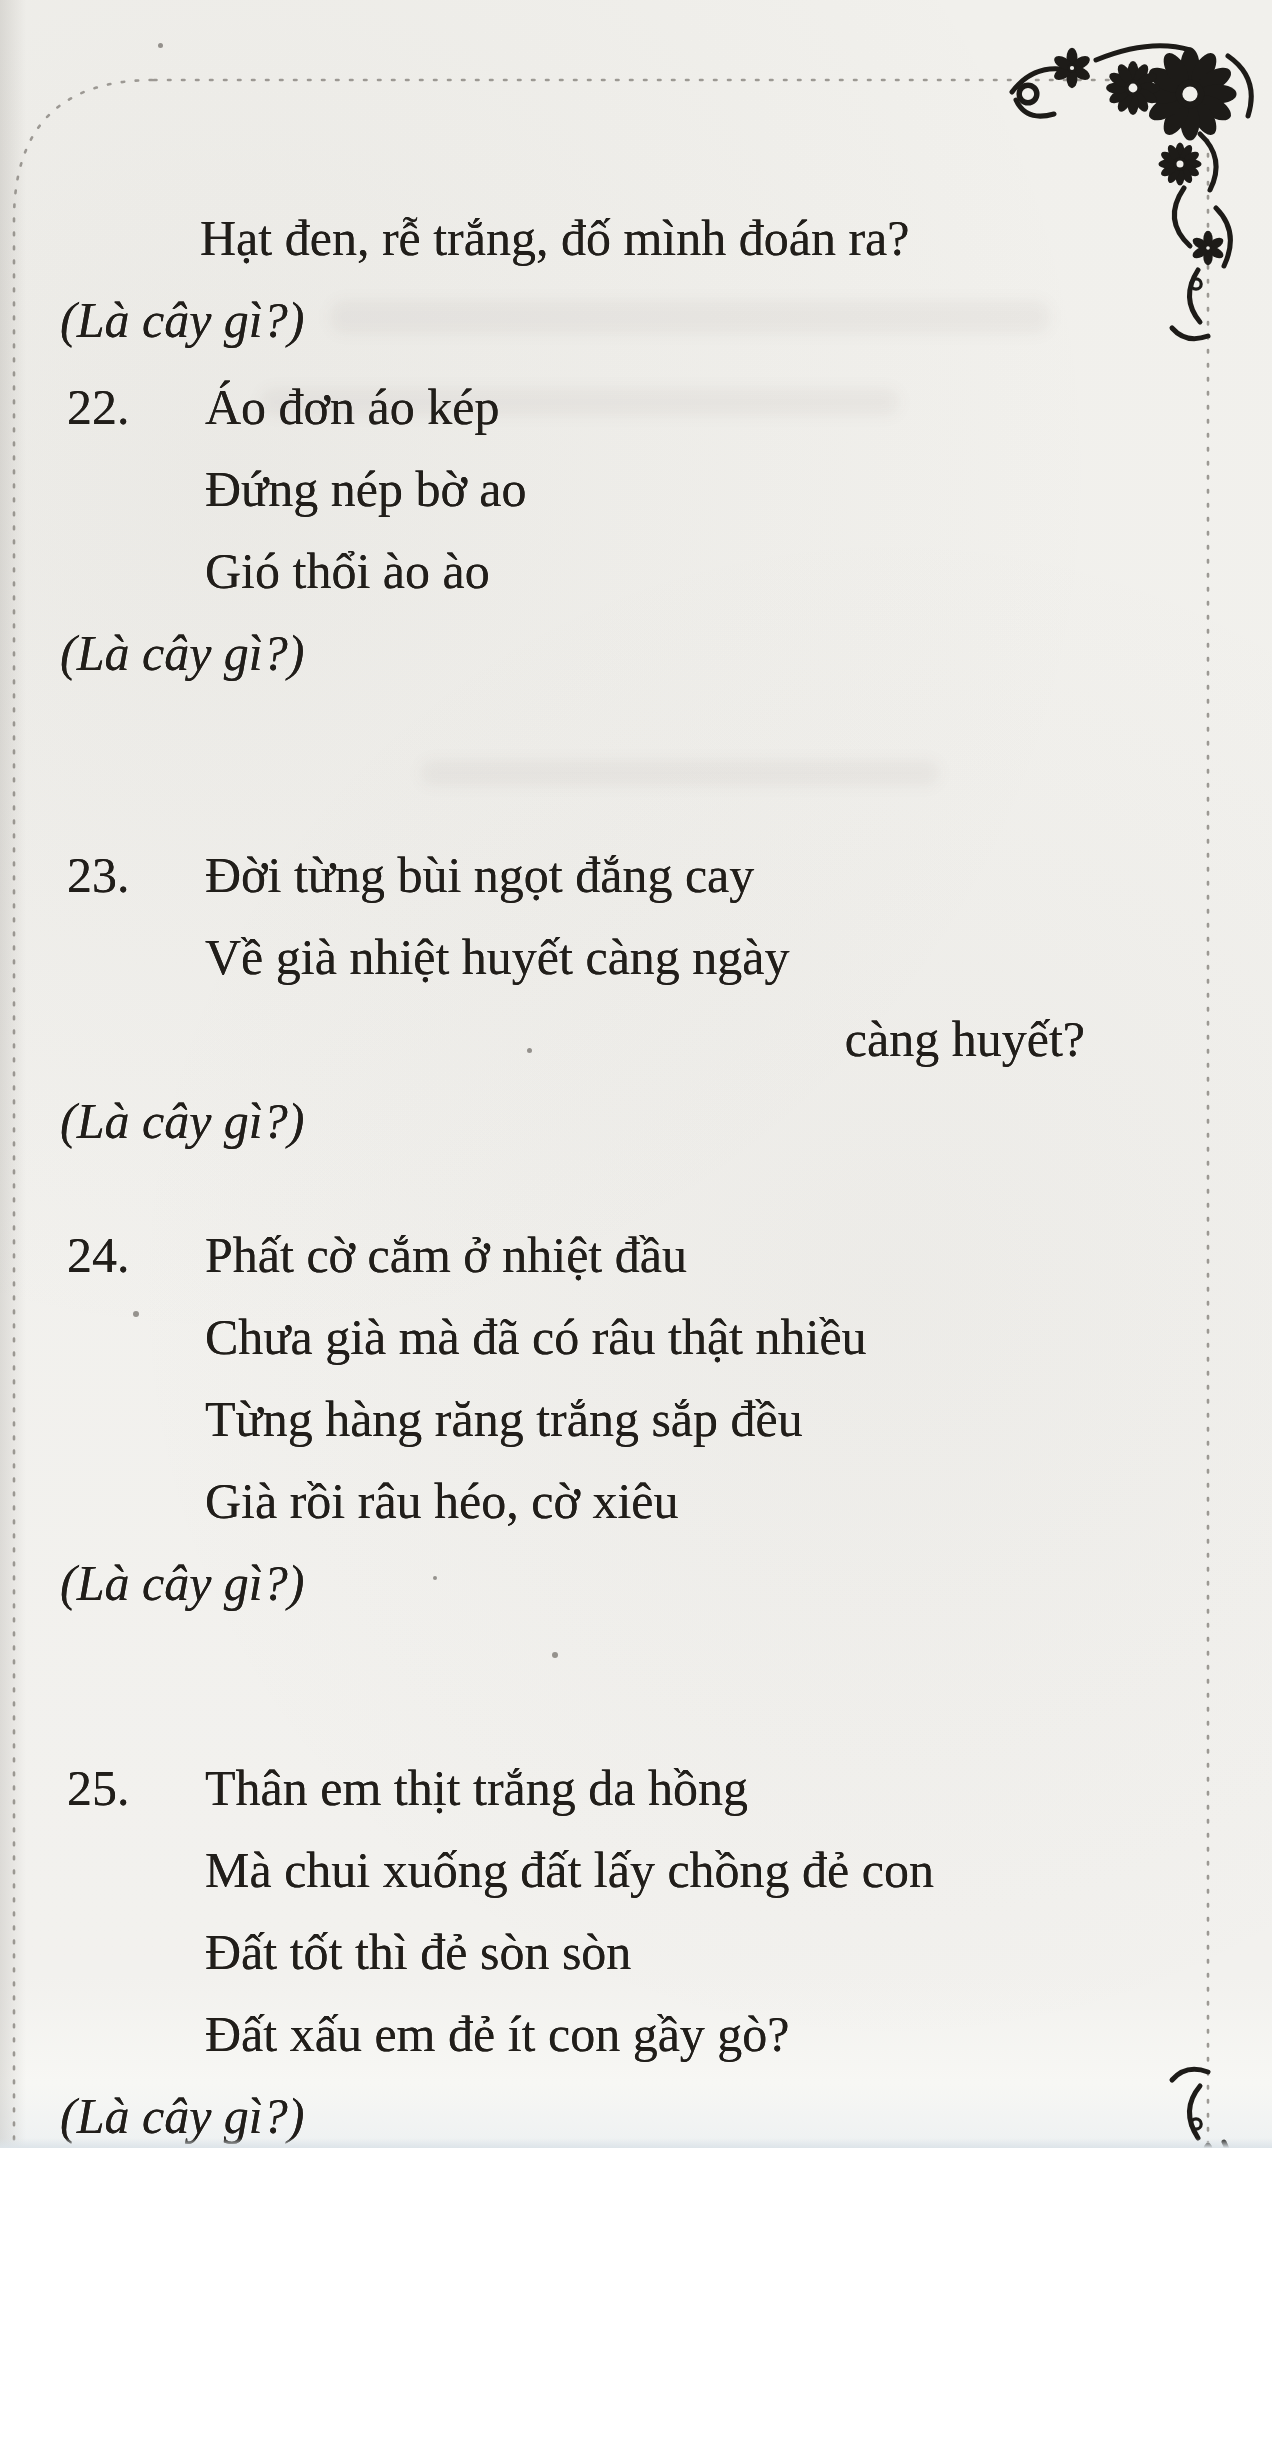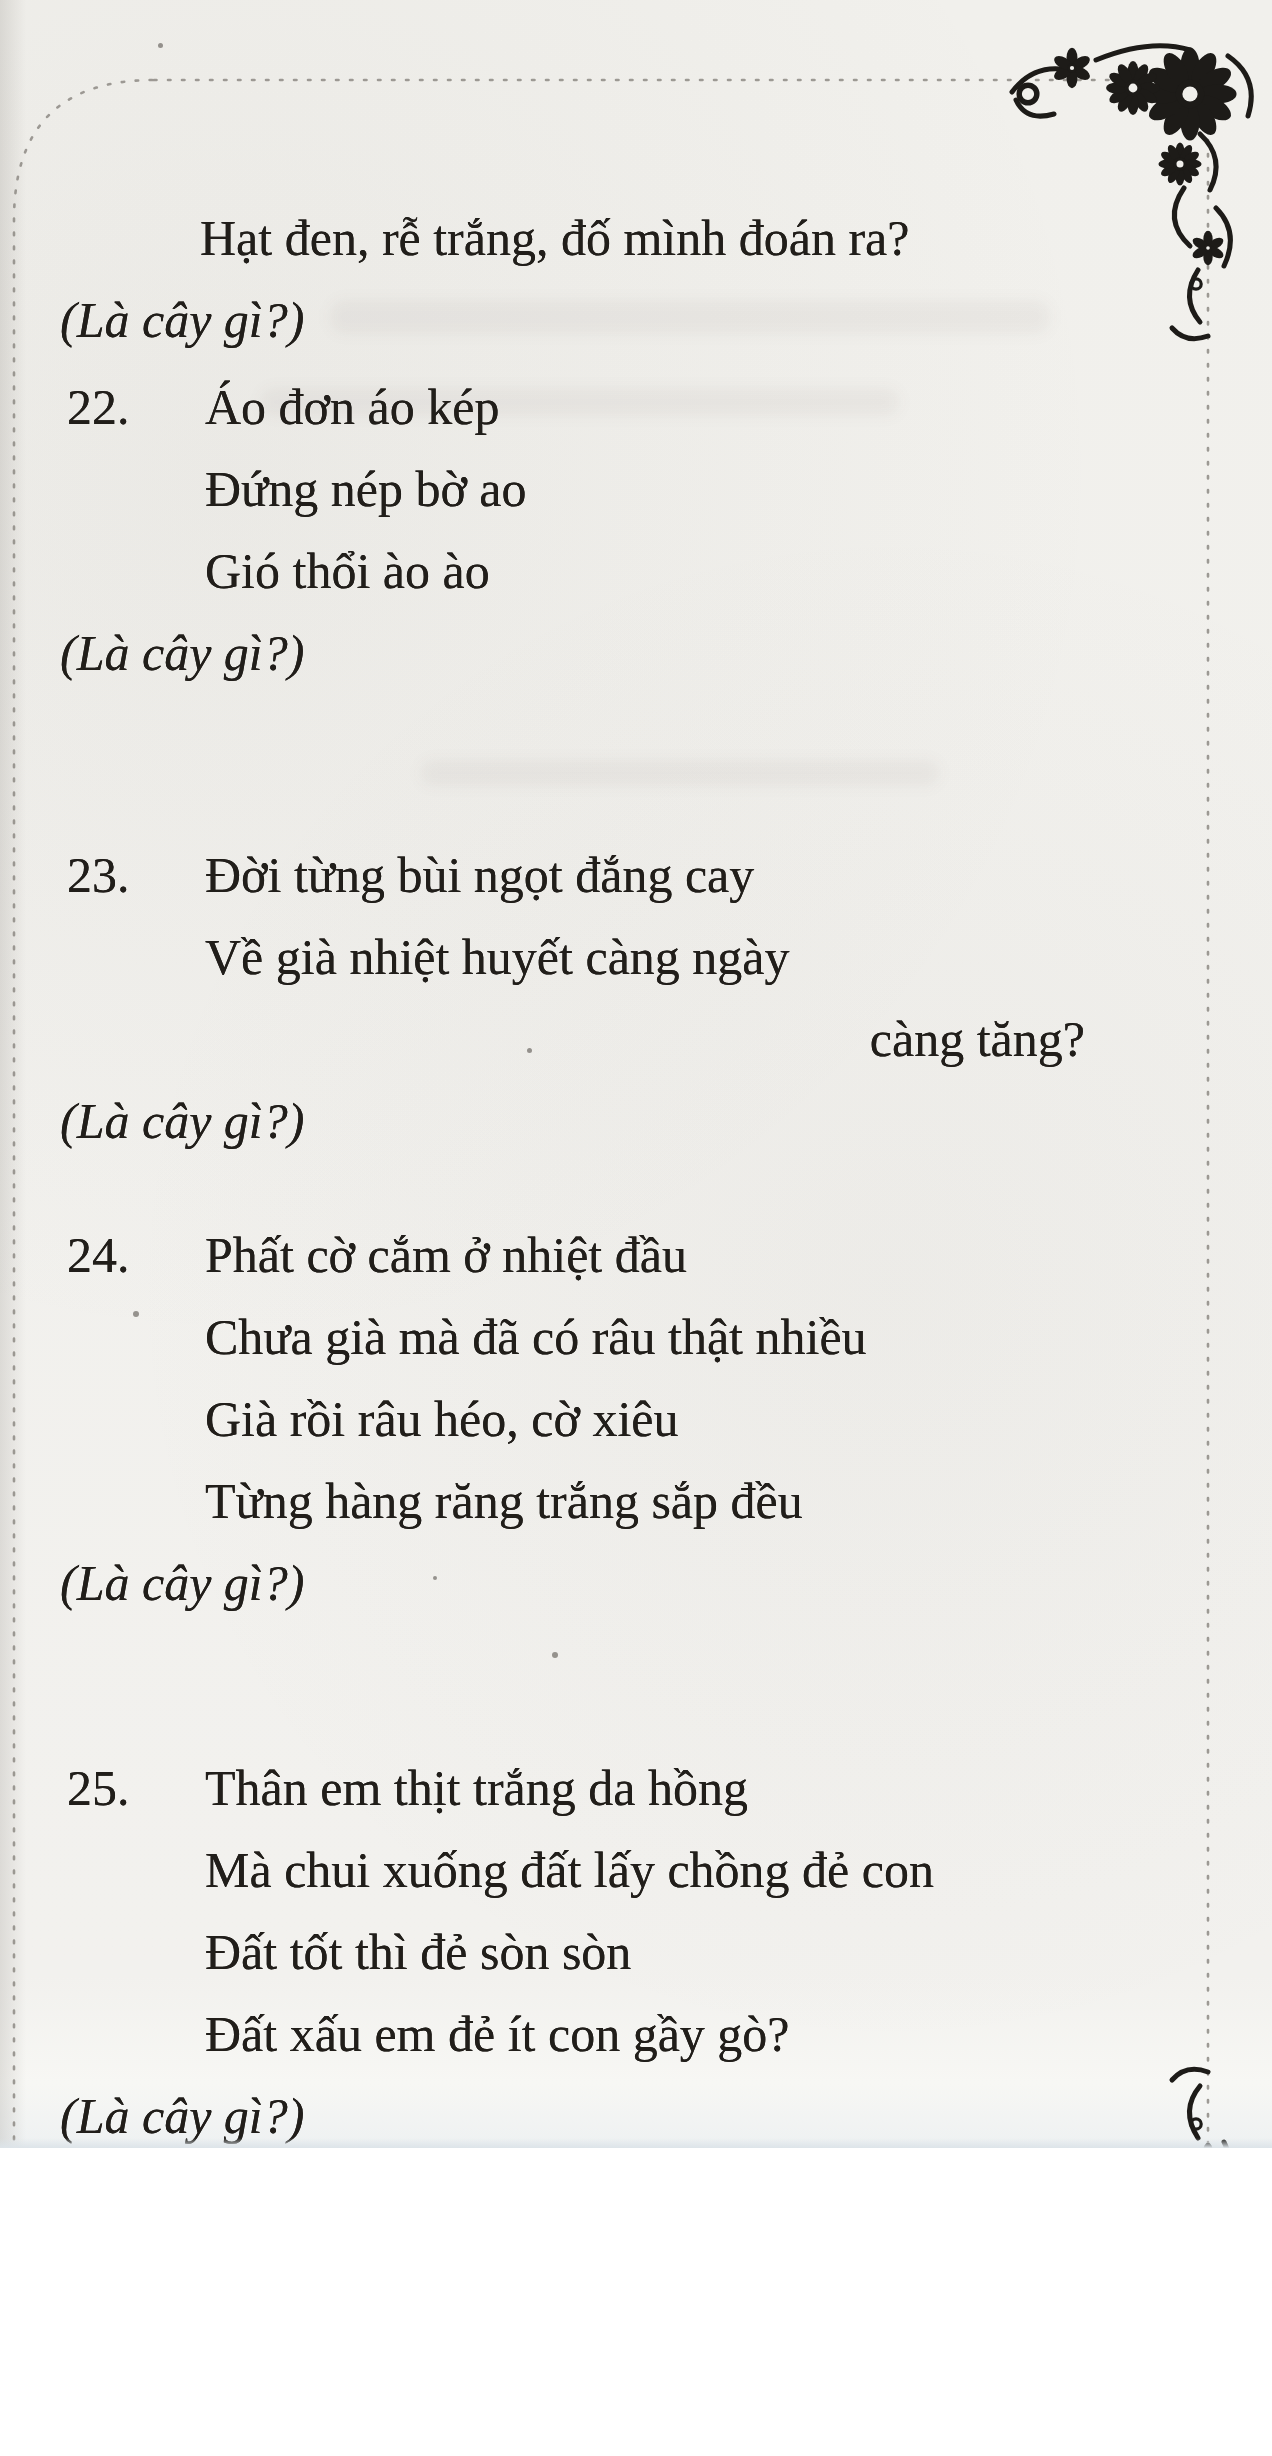--- a/index.html
+++ b/index.html
@@ -132,30 +132,30 @@
       <div class="verse txt">Áo đơn áo kép</div>
       <div class="verse txt">Đứng nép bờ ao</div>
       <div class="verse txt">Gió thổi ào ào</div>
       <div class="answer txt">(Là cây gì?)</div>
     </div>
 
     <div class="riddle" style="top:834px">
       <div class="num txt">23.</div>
       <div class="verse txt">Đời từng bùi ngọt đắng cay</div>
       <div class="verse txt">Về già nhiệt huyết càng ngày</div>
-      <div class="overflow-line txt">càng tăng?</div>
+      <div class="overflow-line txt">càng huyết?</div>
       <div class="answer txt">(Là cây gì?)</div>
     </div>
 
     <div class="riddle" style="top:1214px">
       <div class="num txt">24.</div>
       <div class="verse txt">Phất cờ cắm ở nhiệt đầu</div>
       <div class="verse txt">Chưa già mà đã có râu thật nhiều</div>
+      <div class="verse txt">Từng hàng răng trắng sắp đều</div>
       <div class="verse txt">Già rồi râu héo, cờ xiêu</div>
-      <div class="verse txt">Từng hàng răng trắng sắp đều</div>
       <div class="answer txt">(Là cây gì?)</div>
     </div>
 
     <div class="riddle" style="top:1747px">
       <div class="num txt">25.</div>
       <div class="verse txt">Thân em thịt trắng da hồng</div>
       <div class="verse txt">Mà chui xuống đất lấy chồng đẻ con</div>
       <div class="verse txt">Đất tốt thì đẻ sòn sòn</div>
       <div class="verse txt">Đất xấu em đẻ ít con gầy gò?</div>
       <div class="answer txt">(Là cây gì?)</div>

